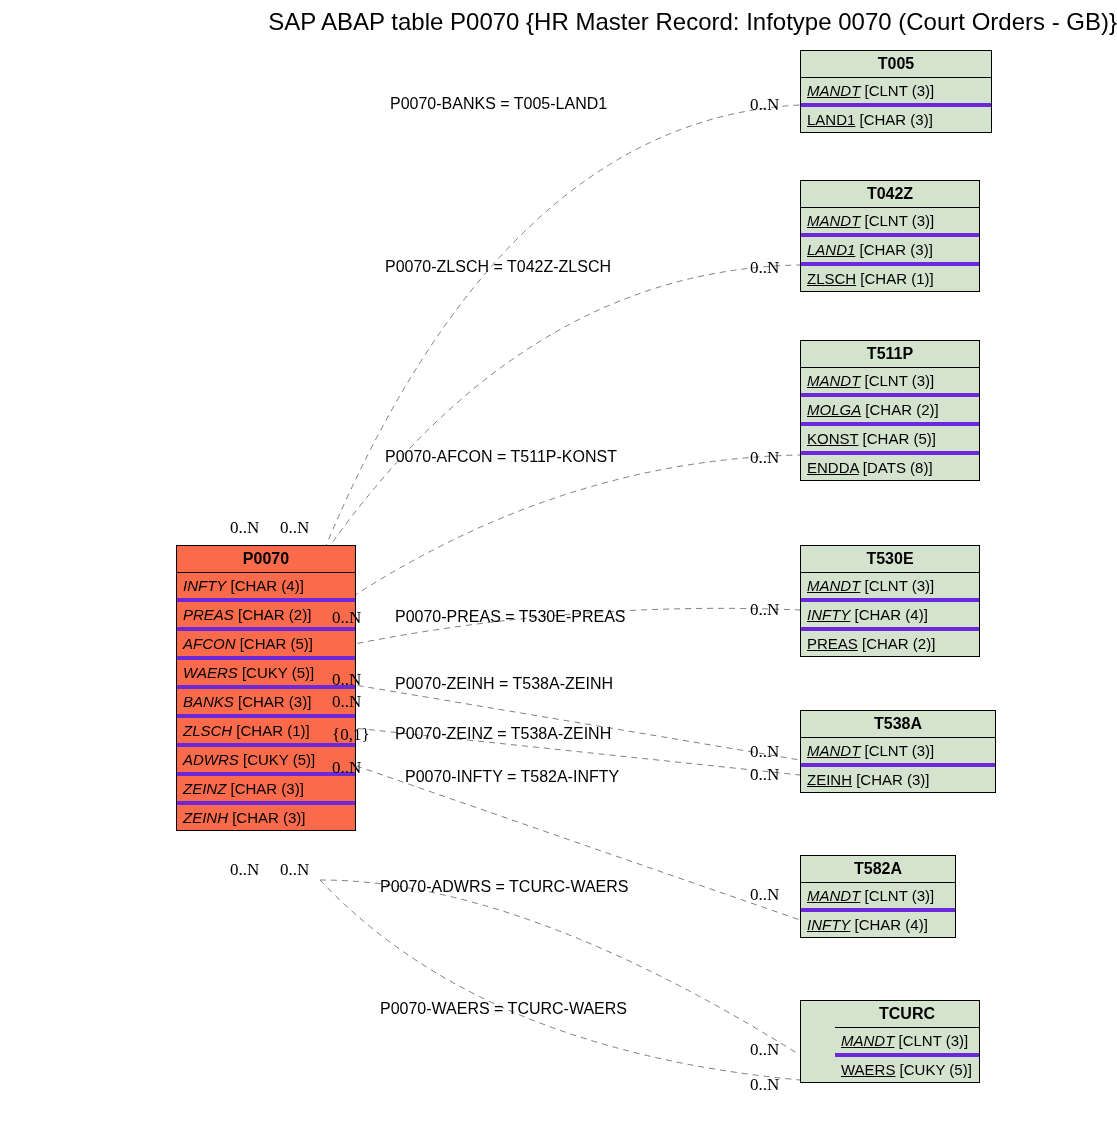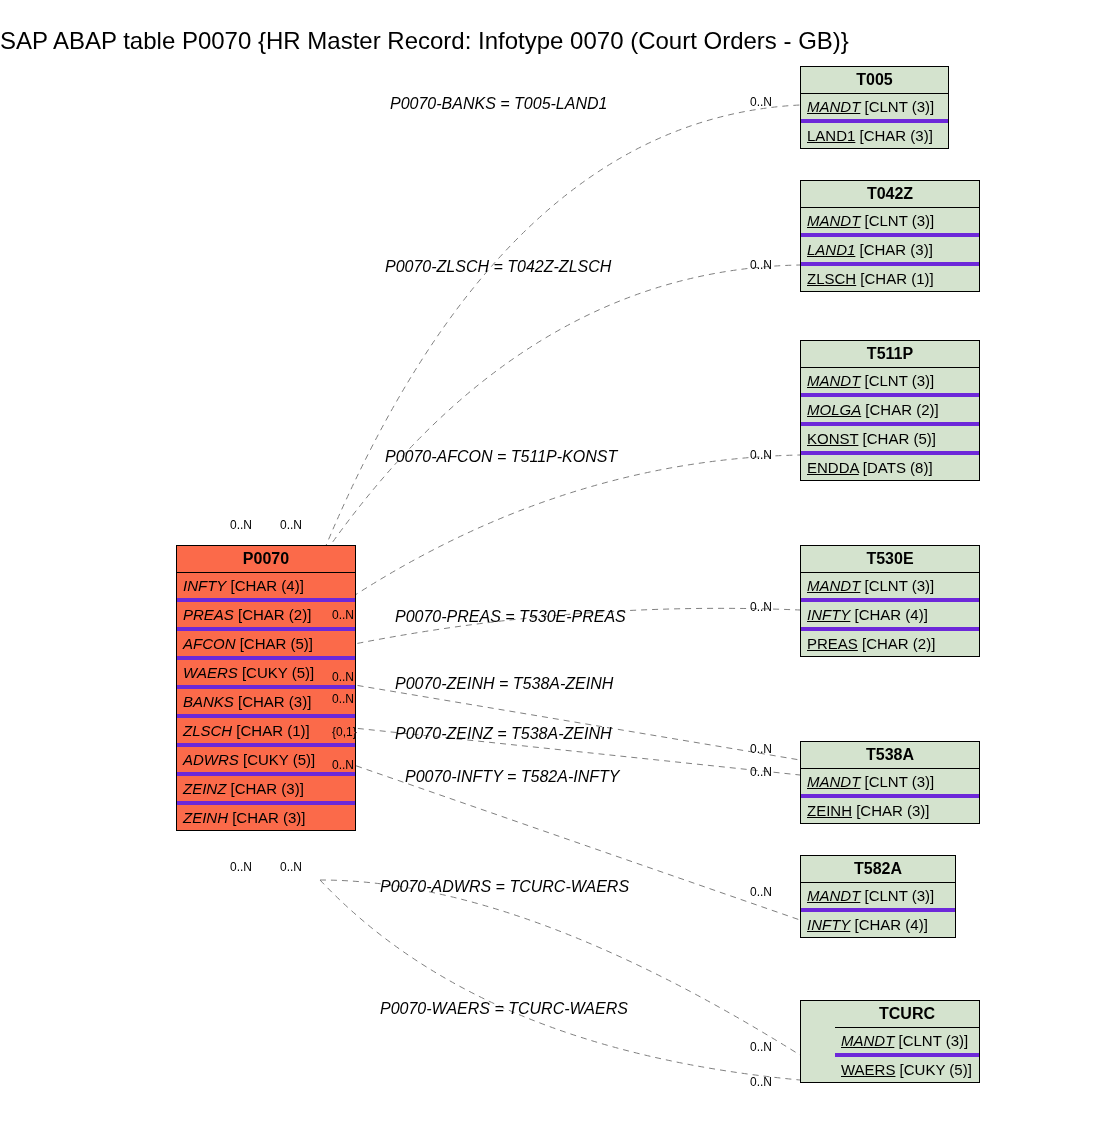--- a/index.html
+++ b/index.html
@@ -10,24 +10,23 @@
     font-family: Arial, Helvetica, sans-serif;
     background: #fff;
     position: relative;
     overflow: hidden;
   }
   .title {
     position: absolute;
     top: 8px;
     left: 0;
     width: 100%;
-    text-align: left;
+    text-align: right;
     font-size: 24px;
     color: #000;
-    margin-top: 19px;
   }
   .entity {
     position: absolute;
     border: 1px solid #000;
     box-sizing: border-box;
   }
   .entity .hdr {
     font-weight: bold;
     text-align: center;
     padding: 4px 6px;
@@ -43,27 +42,27 @@
   .entity .row:last-child { border-bottom: none; }
   .entity .fk { font-style: italic; }
   .entity .pk { text-decoration: underline; }
   .main { background: #fb6a4a; margin-left: 31px; }
   .ref  { background: #d4e3ce; }
   .edge-label {
     position: absolute;
     font-size: 16px;
     color: #000;
     white-space: nowrap;
-    font-style: italic;
   }
   .card {
     position: absolute;
-    font-size: 12px;
+    font-size: 17px;
     color: #000;
     white-space: nowrap;
+    font-family: Liberation Serif, serif;
   }
   svg { position: absolute; top: 0; left: 0; }
 </style>
 </head>
 <body>
 
 <div class="title">SAP ABAP table P0070 {HR Master Record: Infotype 0070 (Court Orders - GB)}</div>
 
 <svg width="1117" height="1133">
   <g stroke="#808080" stroke-width="1" stroke-dasharray="6,5" fill="none">
@@ -85,21 +84,21 @@
     <div class="row"><span class="fk">PREAS</span><span> [CHAR (2)]</span></div>
     <div class="row"><span class="fk">AFCON</span><span> [CHAR (5)]</span></div>
     <div class="row"><span class="fk">WAERS</span><span> [CUKY (5)]</span></div>
     <div class="row"><span class="fk">BANKS</span><span> [CHAR (3)]</span></div>
     <div class="row"><span class="fk">ZLSCH</span><span> [CHAR (1)]</span></div>
     <div class="row"><span class="fk">ADWRS</span><span> [CUKY (5)]</span></div>
     <div class="row"><span class="fk">ZEINZ</span><span> [CHAR (3)]</span></div>
     <div class="row"><span class="fk">ZEINH</span><span> [CHAR (3)]</span></div>
   </div>
 
-<div class="entity ref" id="ref0" style="left:800px; top:66px;  width:149px;">
+<div class="entity ref" id="ref0" style="left:800px; top:50px;  width:192px;">
     <div class="hdr">T005</div>
     <div class="row"><span class="pk fk">MANDT</span><span> [CLNT (3)]</span></div>
     <div class="row"><span class="pk">LAND1</span><span> [CHAR (3)]</span></div>
   </div>
 <div class="entity ref" id="ref1" style="left:800px; top:180px; width:180px;">
     <div class="hdr">T042Z</div>
     <div class="row"><span class="pk fk">MANDT</span><span> [CLNT (3)]</span></div>
     <div class="row"><span class="pk fk">LAND1</span><span> [CHAR (3)]</span></div>
     <div class="row"><span class="pk">ZLSCH</span><span> [CHAR (1)]</span></div>
   </div>
@@ -109,21 +108,21 @@
     <div class="row"><span class="pk fk">MOLGA</span><span> [CHAR (2)]</span></div>
     <div class="row"><span class="pk">KONST</span><span> [CHAR (5)]</span></div>
     <div class="row"><span class="pk">ENDDA</span><span> [DATS (8)]</span></div>
   </div>
 <div class="entity ref" id="ref3" style="left:800px; top:545px; width:180px;">
     <div class="hdr">T530E</div>
     <div class="row"><span class="pk fk">MANDT</span><span> [CLNT (3)]</span></div>
     <div class="row"><span class="pk fk">INFTY</span><span> [CHAR (4)]</span></div>
     <div class="row"><span class="pk">PREAS</span><span> [CHAR (2)]</span></div>
   </div>
-<div class="entity ref" id="ref4" style="left:800px; top:710px; width:180px;margin-top:31px;">
+<div class="entity ref" id="ref4" style="left:800px; top:710px; width:196px;">
     <div class="hdr">T538A</div>
     <div class="row"><span class="pk fk">MANDT</span><span> [CLNT (3)]</span></div>
     <div class="row"><span class="pk">ZEINH</span><span> [CHAR (3)]</span></div>
   </div>
 <div class="entity ref" id="ref5" style="left:800px; top:855px; width:156px;">
     <div class="hdr">T582A</div>
     <div class="row"><span class="pk fk">MANDT</span><span> [CLNT (3)]</span></div>
     <div class="row"><span class="pk fk">INFTY</span><span> [CHAR (4)]</span></div>
   </div>
 <div class="entity ref" id="ref6" style="left:800px; top:1000px;width:180px;padding-left:34px;">

